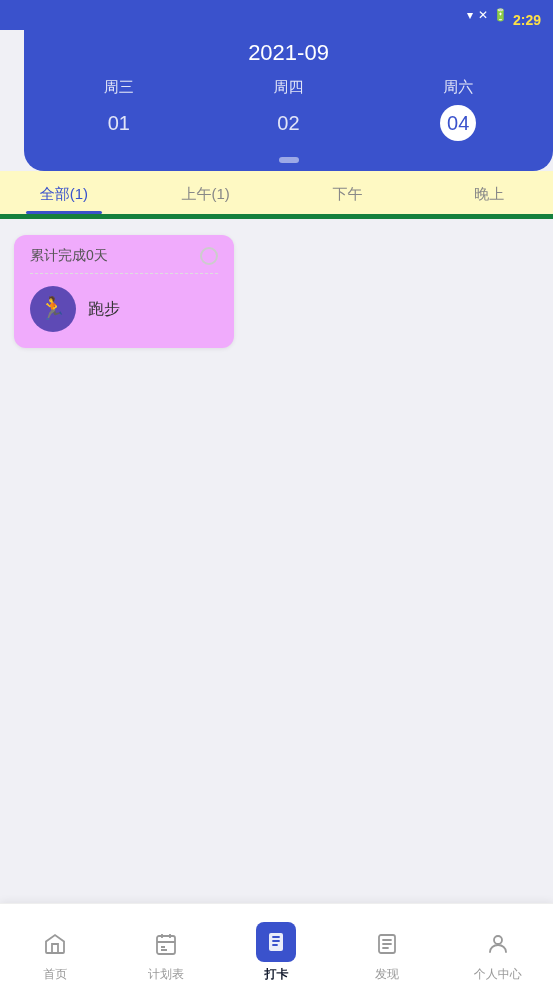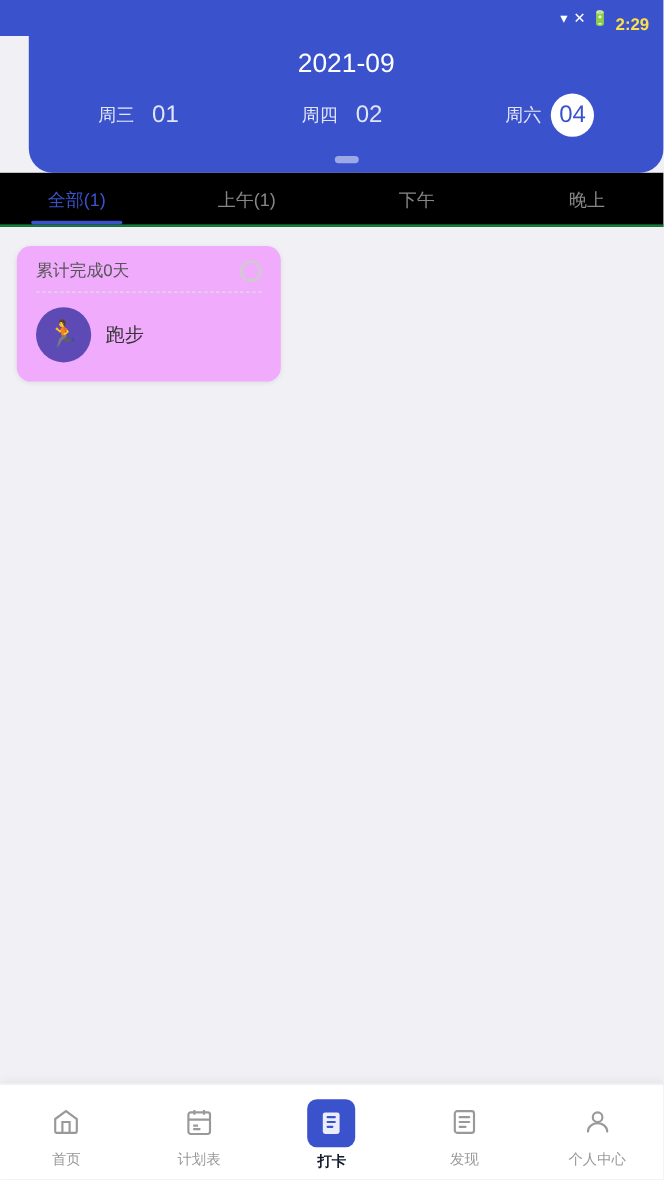--- a/index.html
+++ b/index.html
@@ -54,21 +54,21 @@
     }
 
     
     .calendar-week {
       display: flex;
       justify-content: space-around;
       padding: 0 10px;
     }
     .calendar-day {
       display: flex;
-      flex-direction: row;
+      flex-direction: column;
       align-items: center;
       gap: 8px;
       padding-bottom: 16px;
       min-width: 60px;
     }
     .day-name {
       color: rgba(255,255,255,0.85);
       font-size: 15px;
     }
     .day-num {
@@ -93,23 +93,23 @@
     }
     .indicator-dot {
       width: 20px;
       height: 6px;
       background: rgba(255,255,255,0.5);
       border-radius: 3px;
     }
 
     
     .tabs-container {
-      background: #000000;
-      display: flex;
-      border-bottom: 2px solid #15803d;
+      background: #fef9c3;
+      display: flex;
+      border-bottom: 5px solid #15803d;
       margin-top: 0;
       gap: 14px;
     }
     .tab-item {
       flex: 1;
       text-align: center;
       padding: 14px 0 10px;
       font-size: 15px;
       color: #888;
       cursor: pointer;
@@ -184,21 +184,21 @@
 
     
     .bottom-nav {
       position: absolute;
       bottom: 0;
       left: 0;
       right: 0;
       height: 80px;
       background: white;
       display: flex;
-      align-items: center;
+      align-items: flex-end;
       padding-top: 10px;
       border-top: 1px solid #eee;
       box-shadow: 0 -2px 8px rgba(0,0,0,0.06);
     }
     .nav-item {
       flex: 1;
       display: flex;
       flex-direction: column;
       align-items: center;
       gap: 4px;

